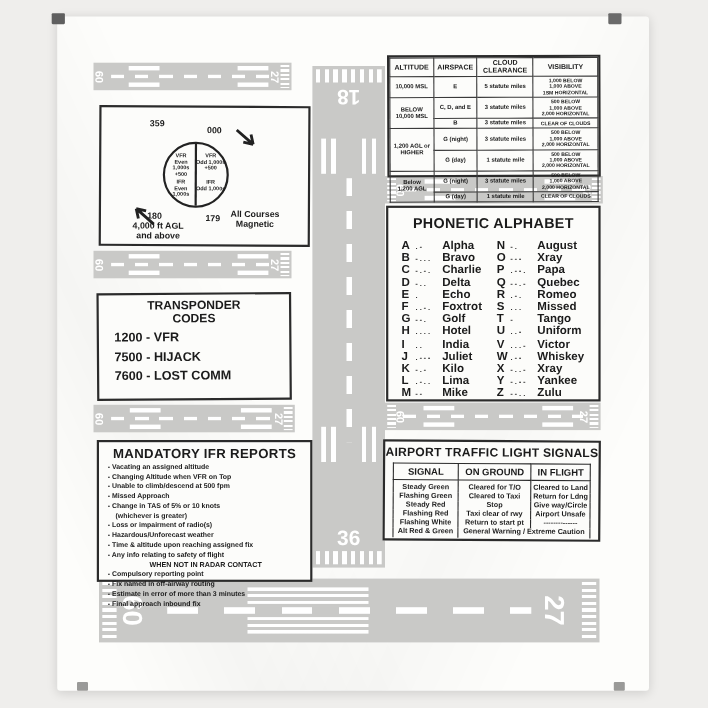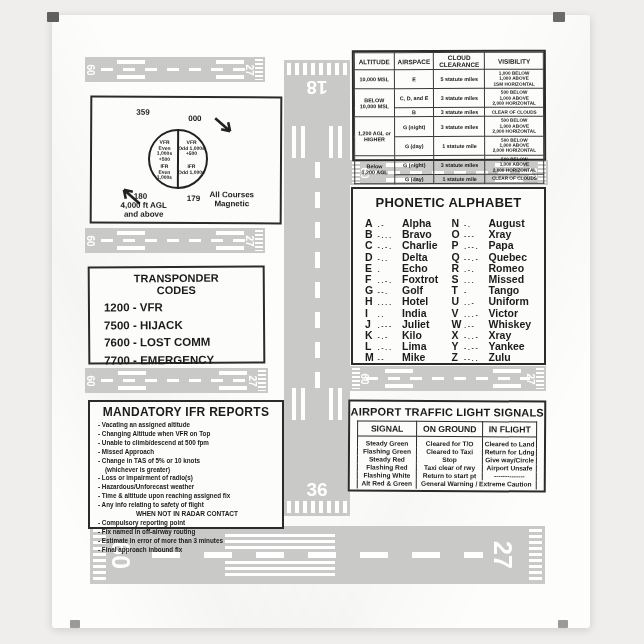--- a/index.html
+++ b/index.html
@@ -498,21 +498,20 @@
   </div>
 
   <div class="panel p-xpdr">
     <div class="title pre">TRANSPONDER
 CODES</div>
     <div class="codes">
 
     <div class="code">1200 - VFR</div>
         <div class="code">7500 - HIJACK</div>
         <div class="code">7600 - LOST COMM</div>
-        <div class="code">7700 - EMERGENCY</div>
       </div>
   </div>
 
   <div class="panel p-ifr">
     <div class="title">MANDATORY IFR REPORTS</div>
     <div class="lines">
       <div>
 
       <div class="ifr-line">- Vacating an assigned altitude</div>
           <div class="ifr-line">- Changing Altitude when VFR on Top</div>

